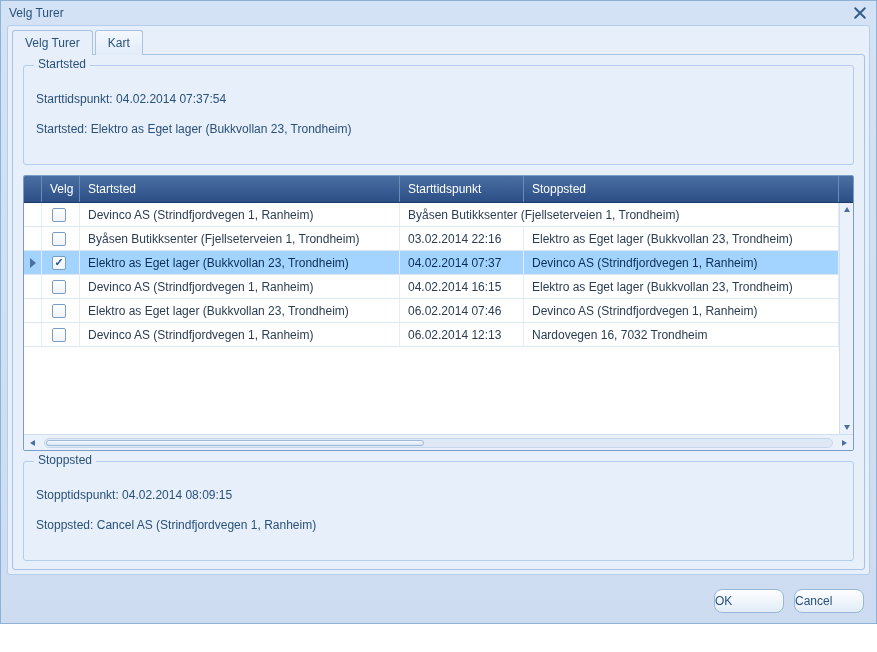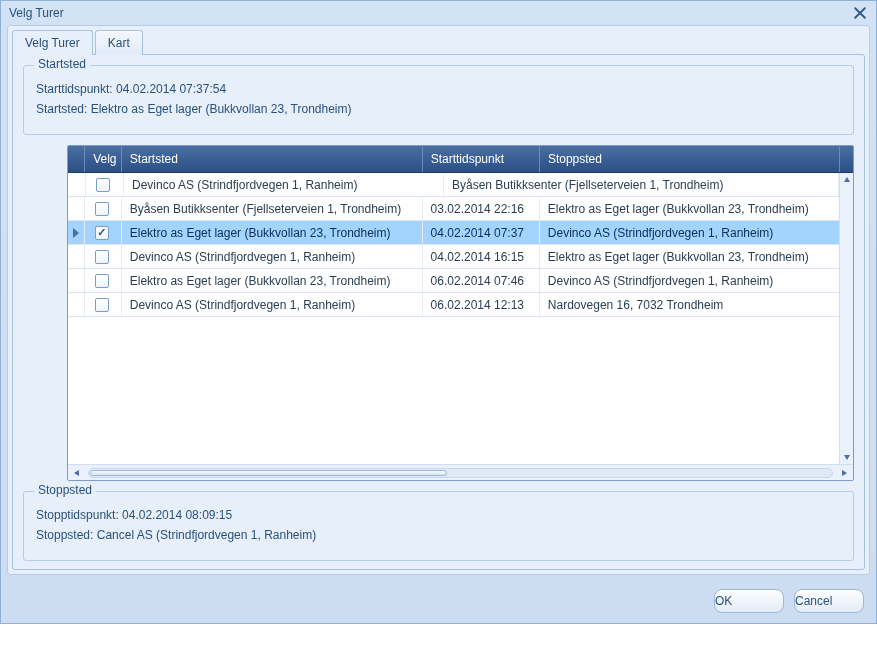--- a/index.html
+++ b/index.html
@@ -54,28 +54,27 @@
   .fieldset {
     border:1px solid #b4cdea; border-radius:3px;
     background:#e6effa;
     padding:10px 12px 12px 12px;
     position:relative;
   }
   .fieldset .legend {
     position:absolute; top:-9px; left:10px; background:#e6effa; padding:0 4px;
     color:#2a517a; font-size:12px;
   }
-  .info-line { margin:6px 0; color:#2a517a; }
+  .info-line { margin:16px 0; color:#2a517a; }
   .grid-wrap {
     flex:1; min-height:260px;
     border:1px solid #7a9cc6; border-radius:2px;
     background:#ffffff;
     display:flex; flex-direction:column;
     overflow:hidden;
-    margin-left:44px;
   }
   .grid-header {
     display:flex;
     background: linear-gradient(#4a6fa2, #2b4f86);
     color:#ffffff;
     font-size:12px;
     border-bottom:1px solid #1c3a66;
     flex:0 0 auto;
   }
   .gh {

